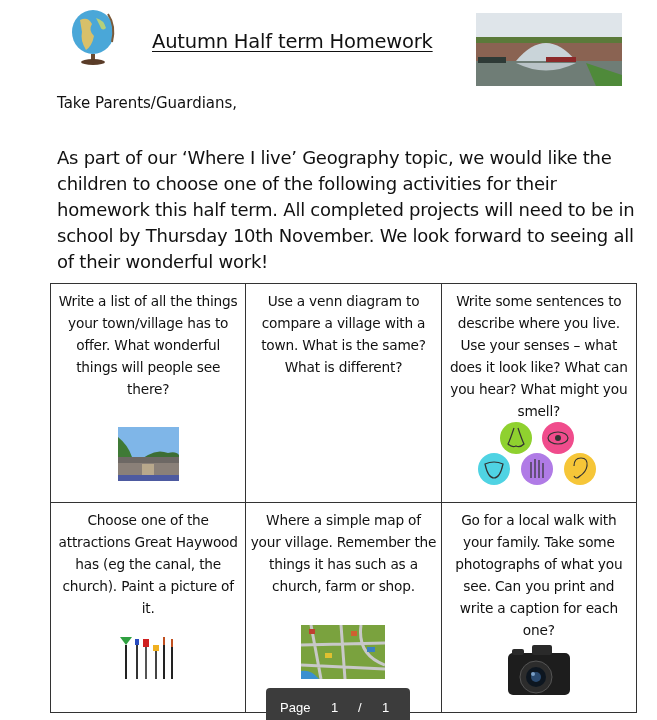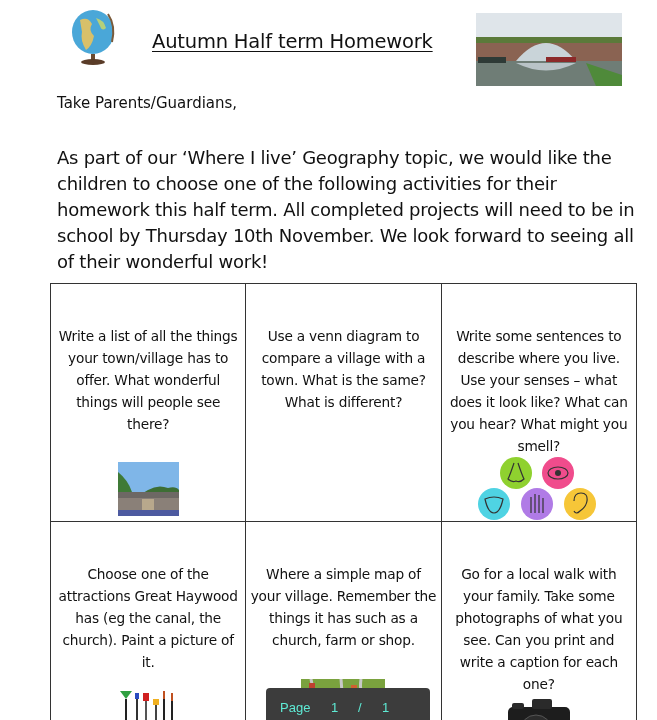--- a/index.html
+++ b/index.html
@@ -7,24 +7,24 @@
          font-family: "DejaVu Sans", sans-serif; color:#111; }
   .globe { position:absolute; left:66px; top:6px; width:54px; height:60px; }
   .title { position:absolute; left:152px; top:30px; width:300px; font-size:19.5px; text-decoration:underline;
            text-underline-offset:3px; white-space:nowrap; letter-spacing:-0.2px; }
   .canal { position:absolute; left:476px; top:13px; width:146px; height:73px; overflow:hidden; }
   .greeting { position:absolute; left:57px; top:94px; font-size:15px; white-space:nowrap; }
   .intro { position:absolute; left:57px; top:145px; width:580px; font-size:18px; line-height:26px; letter-spacing:-0.25px; }
   table.grid { position:absolute; left:50px; top:283px; width:587px; height:429px; border-collapse:collapse; table-layout:fixed; }
   table.grid td { border:1.5px solid #333; vertical-align:top; text-align:center; padding:6px 4px 0 4px;
                   font-size:13.7px; line-height:22px; letter-spacing:-0.2px; position:relative; }
-  table.grid td .txt { display:block;margin-top:35px; }
+  table.grid td .txt { display:block; }
   .cellimg { display:block; margin:0 auto; }
   .pagebar { position:absolute; left:266px; top:688px; width:144px; height:32px; background:#3c3c3c; border-radius:4px 4px 0 0;
-             color:#5eead4; font-family:"Liberation Sans", sans-serif; font-size:13px;padding-left:20px; }
+             color:#ffffff; font-family:"Liberation Sans", sans-serif; font-size:13px; }
   .pagebar span { position:absolute; top:12px; }
 </style>
 </head>
 <body>
 
 <svg class="globe" viewBox="0 0 54 60">
   <ellipse cx="27" cy="26" rx="21" ry="22" fill="#4aa7d8"></ellipse>
   <path d="M14 14 Q22 10 26 18 Q22 24 28 30 Q26 40 20 44 Q14 34 16 26 Z" fill="#d8c06a"></path>
   <path d="M30 12 Q38 14 40 22 Q36 26 34 20 Z" fill="#b5d07a"></path>
   <path d="M42 8 Q50 20 46 36" stroke="#7a5a3a" stroke-width="2" fill="none"></path>

